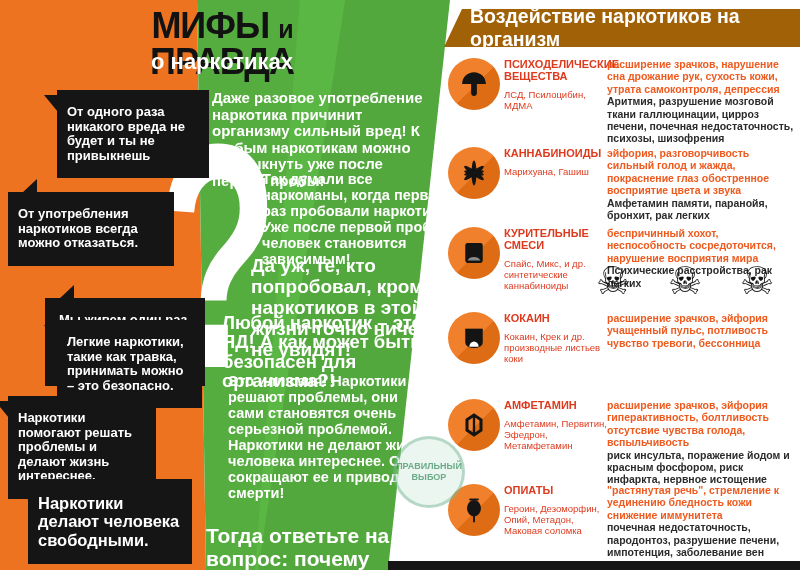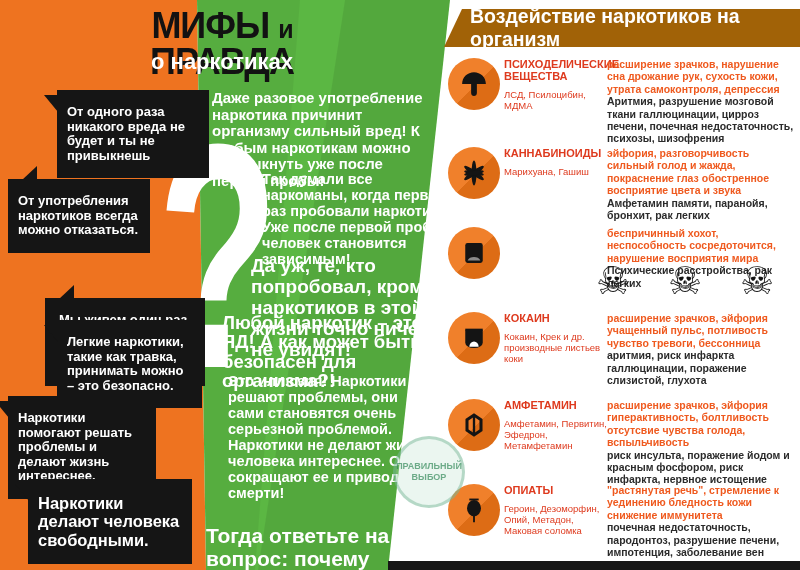--- a/index.html
+++ b/index.html
@@ -31,21 +31,21 @@
 
   
   .bubble { position:absolute; background:#151515; color:#fff; font-weight:bold;
     font-size:13px; line-height:1.12; padding:15px 10px; }
   .bubble::before { content:""; position:absolute; }
   .tail-left::before { left:-13px; top:5px;
     border-top:17px solid #151515; border-left:14px solid transparent; }
   .tail-top::before { left:14px; top:-13px;
     border-bottom:14px solid #151515; border-left:15px solid transparent; }
   .b1 { left:57px; top:90px;  width:152px; }
-  .b2 { left:8px;  top:179px; width:142px; }
+  .b2 { left:8px;  top:192px; width:166px; }
   .b3 { left:45px; top:250px; width:160px; padding-left:14px;margin-top:48px; }
   .b4 { left:57px; top:320px; width:145px; }
   .b5 { left:8px;  top:396px; width:148px; font-size:13px; }
   .b6 { left:28px; top:479px; width:164px; font-size:16.5px; }
 
   
   .truth { position:absolute; color:#ffffff; font-weight:bold; line-height:1.1; }
   .t1 { left:212px; top:90px;  width:218px; font-size:15px;   }
   .t2 { left:262px; top:172px; width:192px; font-size:14.5px; }
   .t3 { left:251px; top:256px; width:202px; font-size:19px; }
@@ -155,20 +155,24 @@
     <div class="fx-hi">эйфория, разговорчивость сильный голод и жажда, покраснение глаз обостренное восприятие цвета и звука</div>
     <div class="fx-lo">Амфетамин памяти, паранойя, бронхит, рак легких</div>
   </div>
 
   <div class="entry-icon icon-left r3">
     <svg width="28" height="28" viewBox="0 0 24 24">
       <rect x="4.5" y="3.5" width="15" height="17" rx="2" fill="#141414"></rect>
       <path d="M6.5 18.5c1.5-4 9.5-4 11 0z" fill="#8a8a8a"></path>
     </svg>
   </div>
+  <div class="entry-name name-left r3">
+    <span>КУРИТЕЛЬНЫЕ СМЕСИ</span>
+    <div class="entry-sub">Спайс, Микс, и др. синтетические каннабиноиды</div>
+  </div>
   <div class="entry-fx r3">
     <div class="fx-hi">беспричинный хохот, неспособность сосредоточится, нарушение восприятия мира</div>
     <div class="fx-lo">Психические расстройства, рак легких</div>
   </div>
 
   <div class="skulls">
     <span>☠</span>
     <span>☠</span>
     <span>☠</span>
   </div>
@@ -179,21 +183,20 @@
       <path d="M8 19.5a4 4.5 0 0 1 8 0z" fill="#ffffff"></path>
       <rect x="4.5" y="4" width="15" height="2" fill="#141414"></rect>
     </svg>
   </div>
   <div class="entry-name name-left r4">
     <span>КОКАИН</span>
     <div class="entry-sub">Кокаин, Крек и др. производные листьев коки</div>
   </div>
   <div class="entry-fx r4">
     <div class="fx-hi">расширение зрачков, эйфория учащенный пульс, потливость чувство тревоги, бессонница</div>
-    <div class="fx-lo">аритмия, риск инфаркта галлюцинации, поражение слизистой, глухота</div>
   </div>
 
   <div class="entry-icon icon-left r5">
     <svg width="28" height="28" viewBox="0 0 24 24">
       <path d="M6 7.5 12 3.5 18 7.5 18 16.5 12 20.5 6 16.5Z" fill="none" stroke="#141414" stroke-width="2.6"></path>
       <path d="M12 4v16" stroke="#141414" stroke-width="2"></path>
     </svg>
   </div>
   <div class="entry-name name-left r5">
     <span>АМФЕТАМИН</span>

